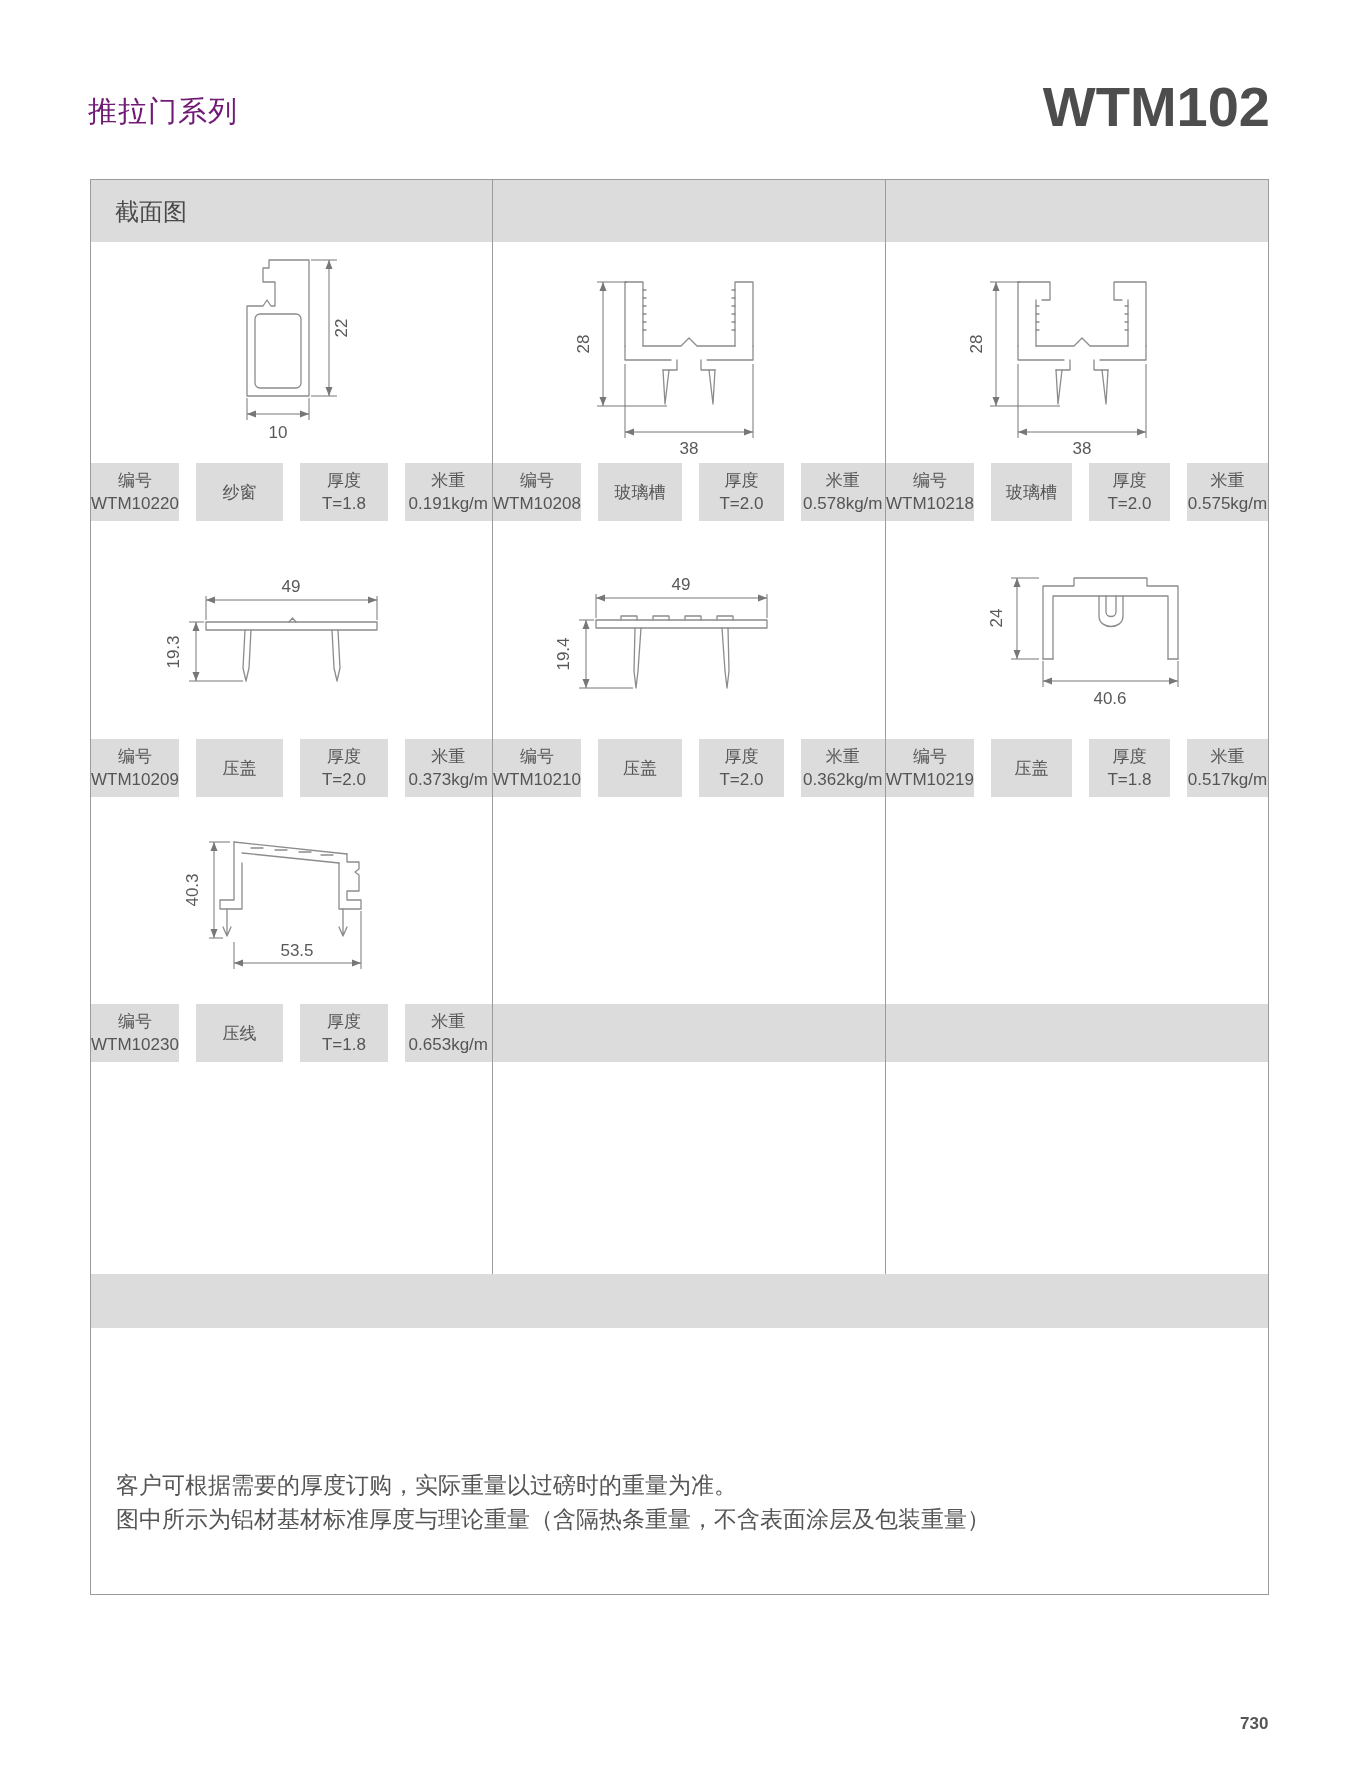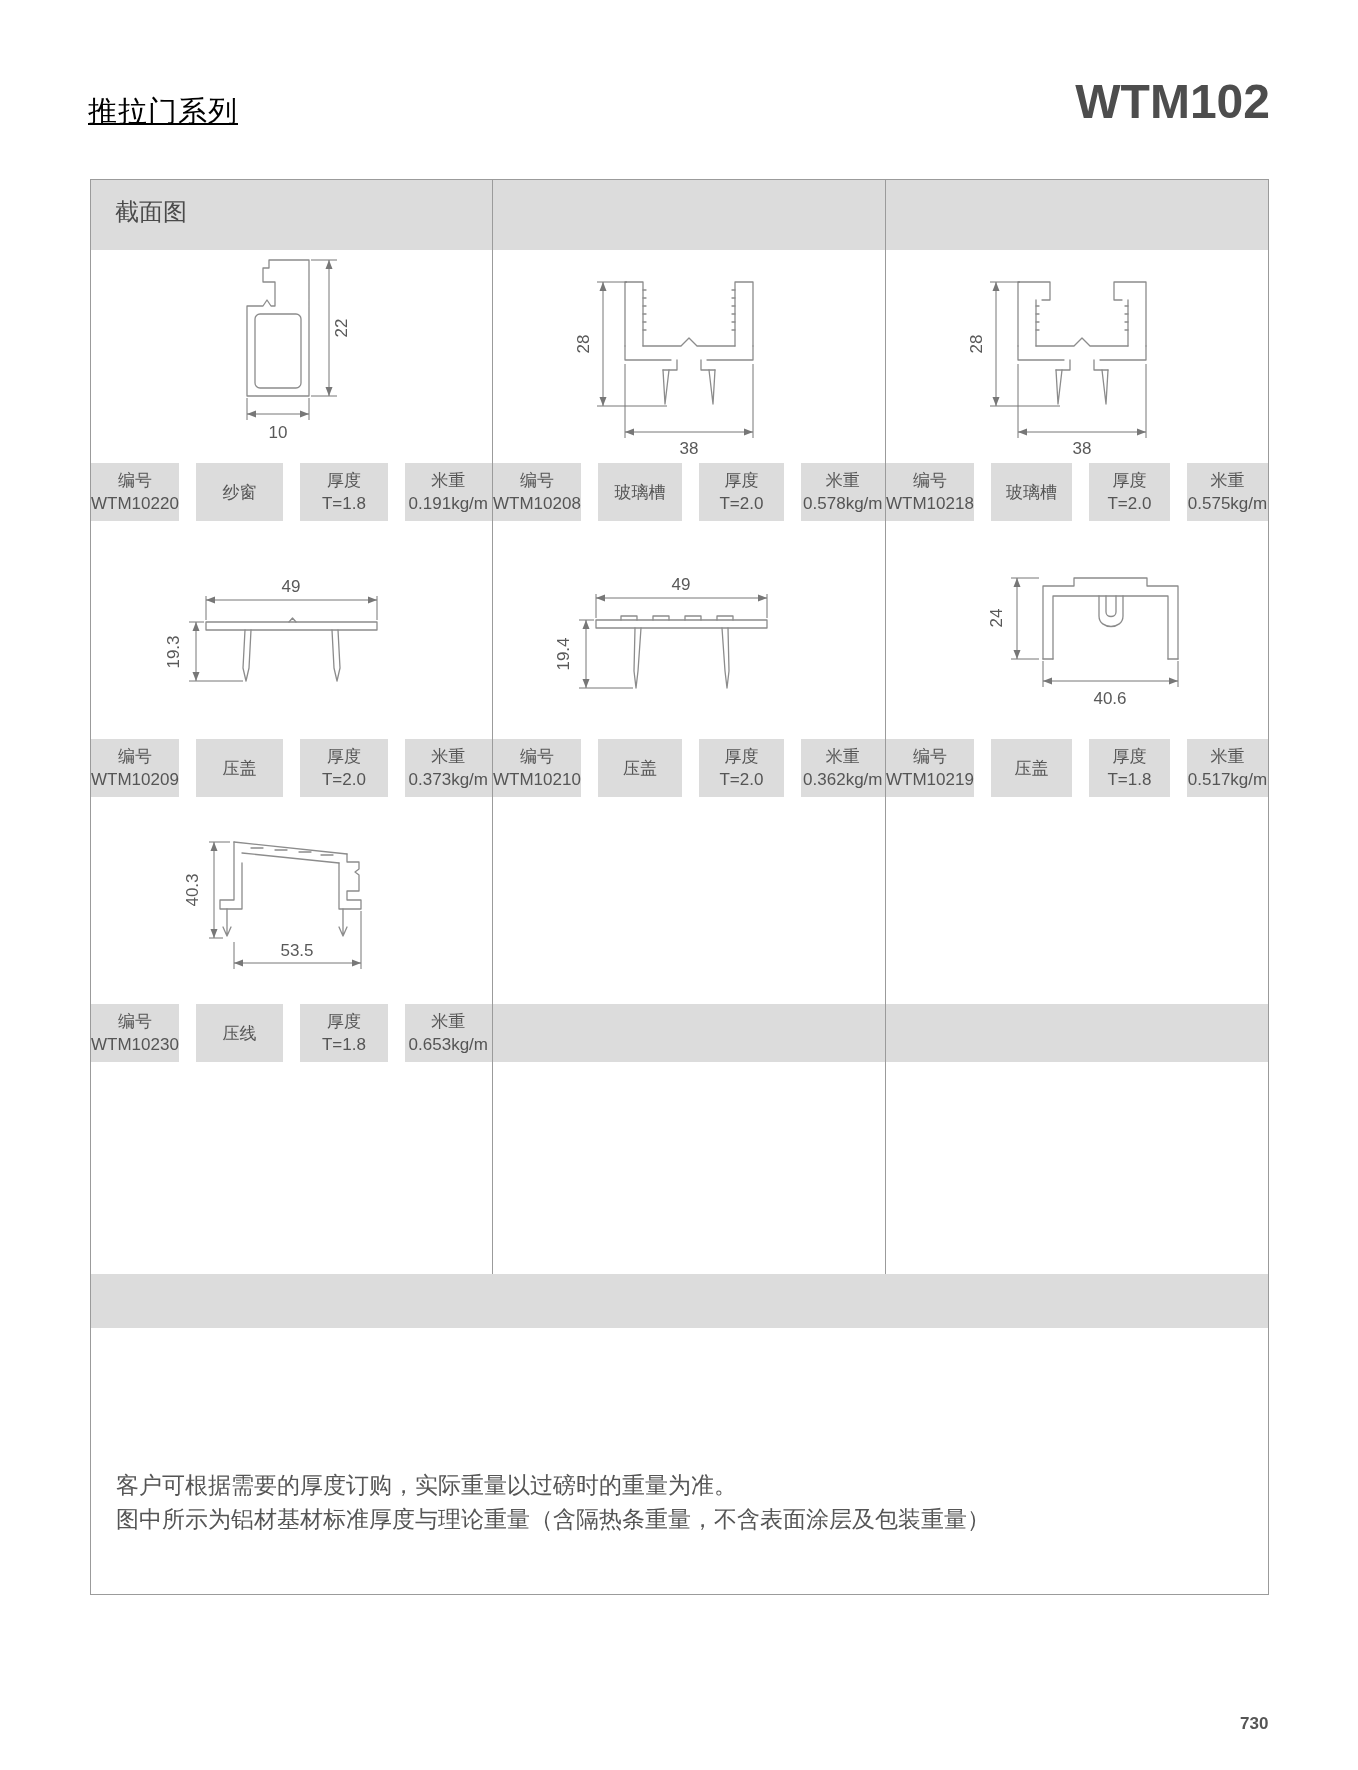--- a/index.html
+++ b/index.html
@@ -1,22 +1,22 @@
 <!DOCTYPE html>
 <html><head>
 <meta charset="utf-8">
 <style>
   html,body{margin:0;padding:0;background:#fff;}
   #page{position:relative;width:1358px;height:1770px;background:#fff;
         font-family:"Liberation Sans","DejaVu Sans",sans-serif;overflow:hidden;}
-  .series-title{position:absolute;left:88px;top:92px;font-size:29px;color:#000000;letter-spacing:1px;text-decoration:underline;}
-  .model{position:absolute;right:88px;top:74px;font-size:48px;font-weight:700;color:#4d4d4d;letter-spacing:0px;}
+  .series-title{position:absolute;left:88px;top:92px;font-size:29px;color:#701a75;letter-spacing:1px;}
+  .model{position:absolute;right:88px;top:74px;font-size:56px;font-weight:700;color:#4d4d4d;letter-spacing:0px;}
   #stable{position:absolute;left:90px;top:179px;width:1179px;height:1416px;border:1px solid #9b9b9b;box-sizing:border-box;}
   .colsep{position:absolute;top:0;width:1px;height:1148px;background:#9b9b9b;}
-  .hdr{position:absolute;left:0;top:0;width:100%;height:70px;background:#dcdcdc;}
+  .hdr{position:absolute;left:0;top:0;width:100%;height:62px;background:#dcdcdc;}
   .hdr span{position:absolute;left:24px;top:16px;font-size:24px;color:#4a4a4a;}
   .specrow{position:absolute;display:flex;gap:17px;height:58px;}
   .cell{flex:1;background:#dcdcdc;display:flex;flex-direction:column;align-items:center;justify-content:center;
         font-size:17px;color:#555;line-height:23px;text-align:center;}
   .grayblock{position:absolute;background:#dcdcdc;}
   .diagram{position:absolute;}
   .pf{stroke:#8c8c8c;stroke-width:1.3;fill:none;stroke-linejoin:round;stroke-linecap:round;}
   .dim{stroke:#777;stroke-width:1;fill:none;}
   .ah{fill:#777;stroke:none;}
   svg text{font-family:"Liberation Sans","DejaVu Sans",sans-serif;font-size:17px;fill:#595959;}

